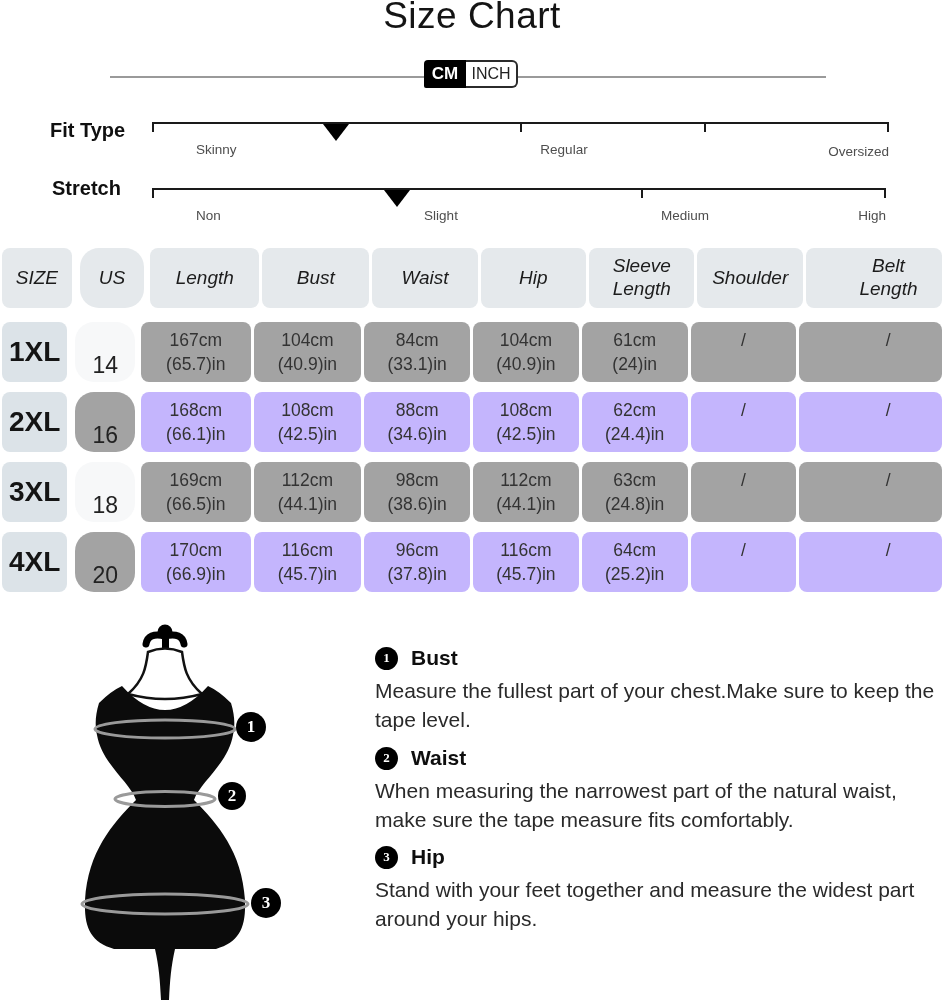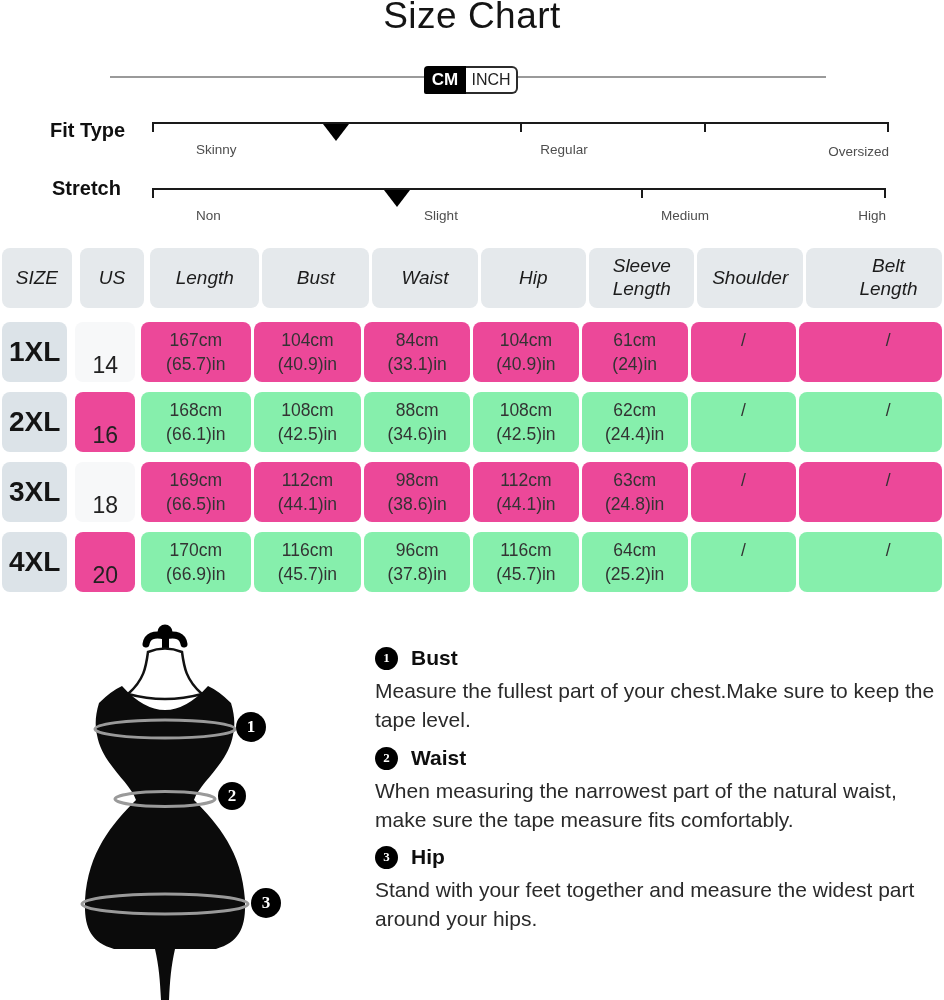--- a/index.html
+++ b/index.html
@@ -3,50 +3,50 @@
 <meta charset="utf-8">
 <style>
   html,body{margin:0;padding:0;background:#fff;}
   body{width:944px;height:1000px;font-family:"Liberation Sans",sans-serif;position:relative;overflow:hidden;}
   .abs{position:absolute;}
 
   
   .title{top:-5px;left:0;width:944px;text-align:center;font-size:37px;letter-spacing:.5px;color:#141414;}
 
   
-  .unit-toggle{top:66px;left:424px;height:28px;display:flex;z-index:2;}
+  .unit-toggle{top:60px;left:424px;height:28px;display:flex;z-index:2;}
   .btn-cm{width:42px;background:#000;color:#fff;font-weight:bold;font-size:17px;display:flex;align-items:center;justify-content:center;border-radius:4px 0 0 2px;}
   .btn-inch{width:50px;background:#fff;color:#222;font-size:16px;display:flex;align-items:center;justify-content:center;border:2px solid #2b2b2b;border-left:none;border-radius:0 6px 6px 0;}
   .rule{top:76px;left:110px;width:716px;height:2px;background:#9a9a9a;}
 
   
   .slider-label{font-weight:bold;font-size:20px;color:#101010;}
   .track{left:152px;height:2px;background:#1a1a1a;}
   .tick{position:absolute;top:0;width:2px;height:10px;background:#1a1a1a;}
   .marker{position:absolute;top:2px;width:0;height:0;border-left:13px solid transparent;border-right:13px solid transparent;border-top:17px solid #000;transform:translateX(-50%);}
   .scale-label{position:absolute;top:20px;font-size:13.5px;color:#4e4e4e;white-space:nowrap;margin-left:44px;}
   .sl-center{transform:translateX(-50%);}
   .sl-right{right:0;}
 
   
   .size-table{top:248px;left:2px;width:940px;}
   .trow{display:flex;height:60px;margin-bottom:10px;}
   .trow.header{margin-bottom:14px;}
   .cell{border-radius:8px;display:flex;flex-direction:column;align-items:center;justify-content:center;text-align:center;}
   .trow > :nth-child(1){width:68px;margin-right:8px;}
-  .trow > :nth-child(2){width:62px;margin-right:6px;}
+  .trow > :nth-child(2){width:62px;margin-right:6px;border-radius:19px;}
   .trow > :nth-child(n+3){margin-right:3px;}
   .trow > :nth-child(3){width:114px;}
   .trow > :nth-child(4){width:112px;}
   .trow > :nth-child(5),.trow > :nth-child(6),.trow > :nth-child(7),.trow > :nth-child(8){width:110px;}
   .trow > :nth-child(9){width:112px;margin-right:0;padding-left:35px;}
   .c-head{background:#e5e9ec;font-style:italic;font-size:19px;color:#1c1c1c;line-height:1.2;padding:0 6px;}
   .c-size{background:#dce3e8;}
-  .c-dark{background:#ec4899;}
-  .c-light{background:#86efac;}
+  .c-dark{background:#a3a3a3;}
+  .c-light{background:#c4b5fd;}
   .c-uslight{background:#f7f8f9;}
   .size-text{font-size:28px;font-weight:600;color:#141414;}
   .us-text{font-size:23px;color:#222;margin-top:27px;}
   .dl{display:block;height:24px;line-height:24px;font-size:17.5px;color:#333;}
 
   
   .mannequin-wrap{left:58px;top:612px;width:240px;height:388px;}
   .m-badge{position:absolute;background:#000;color:#fff;border-radius:50%;display:flex;align-items:center;justify-content:center;font-weight:bold;font-size:17px;font-family:"Liberation Serif",serif;}
 
   

